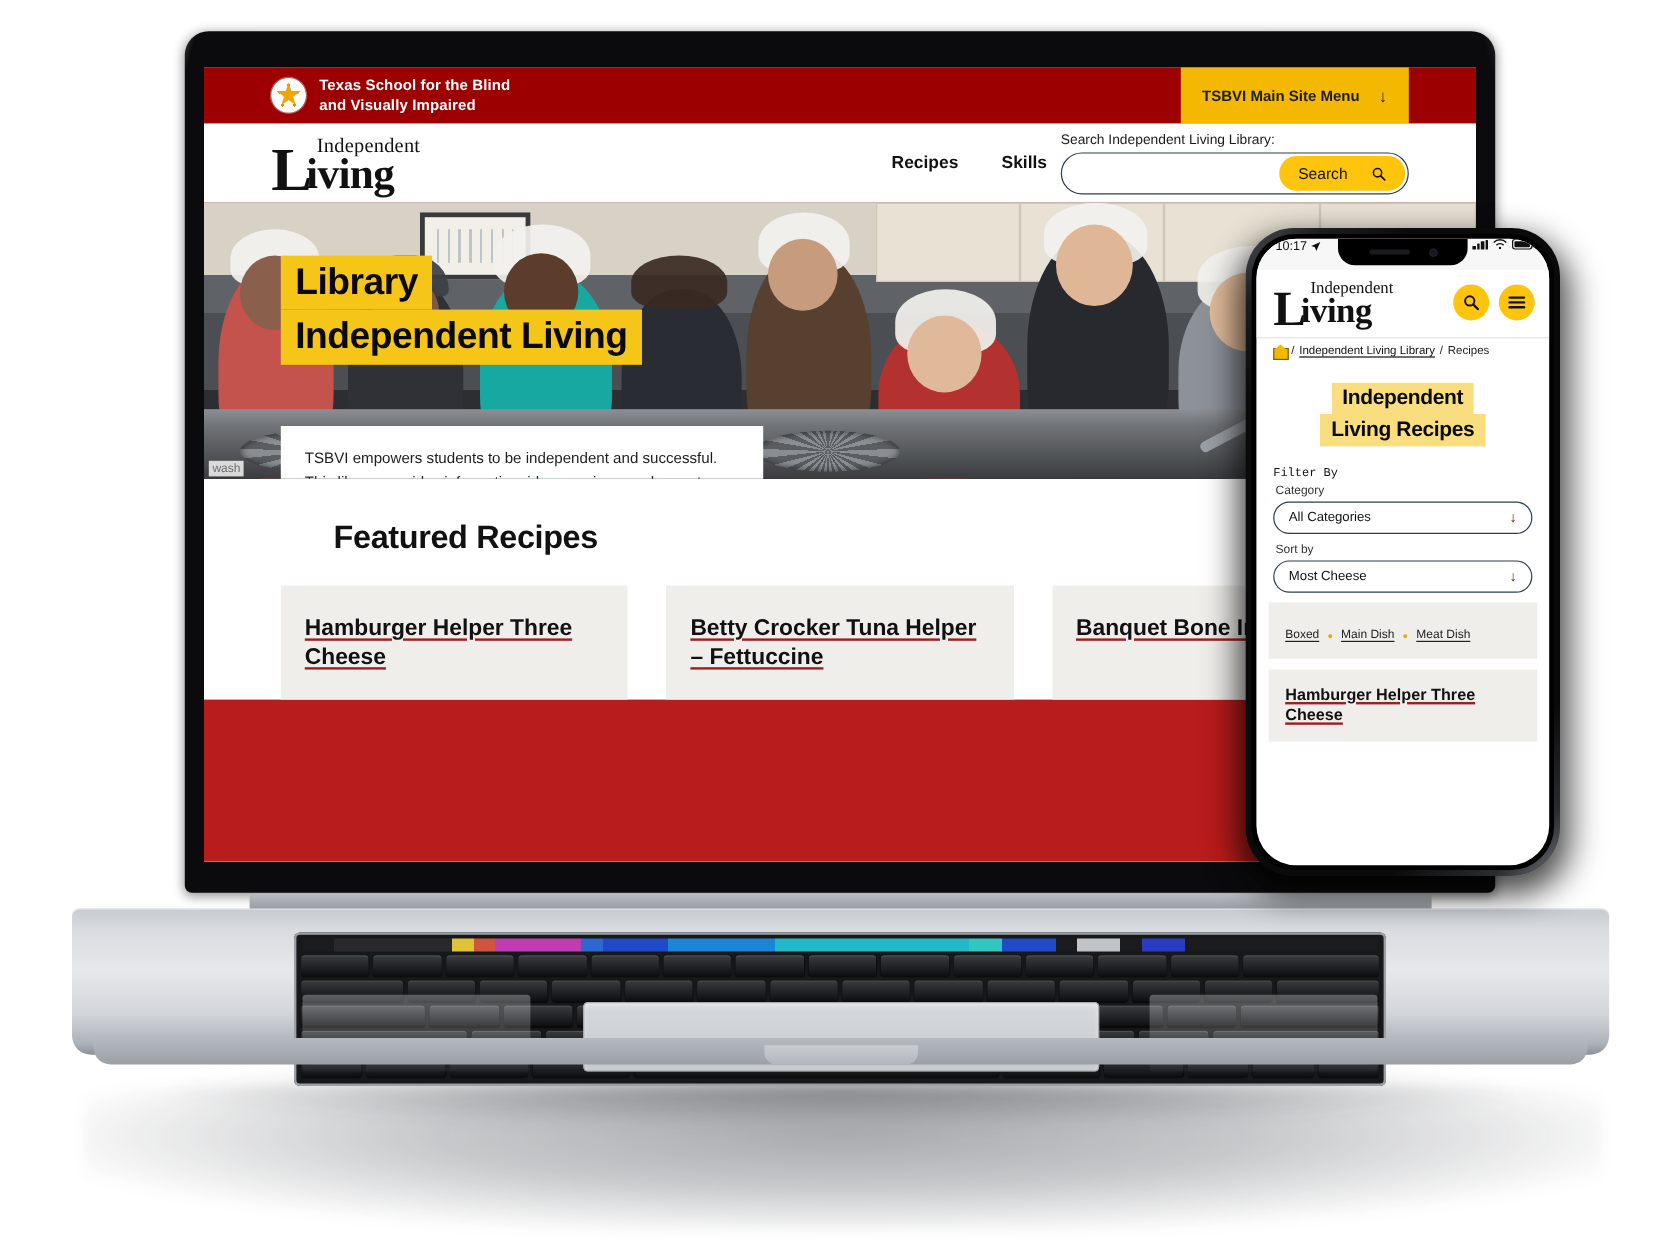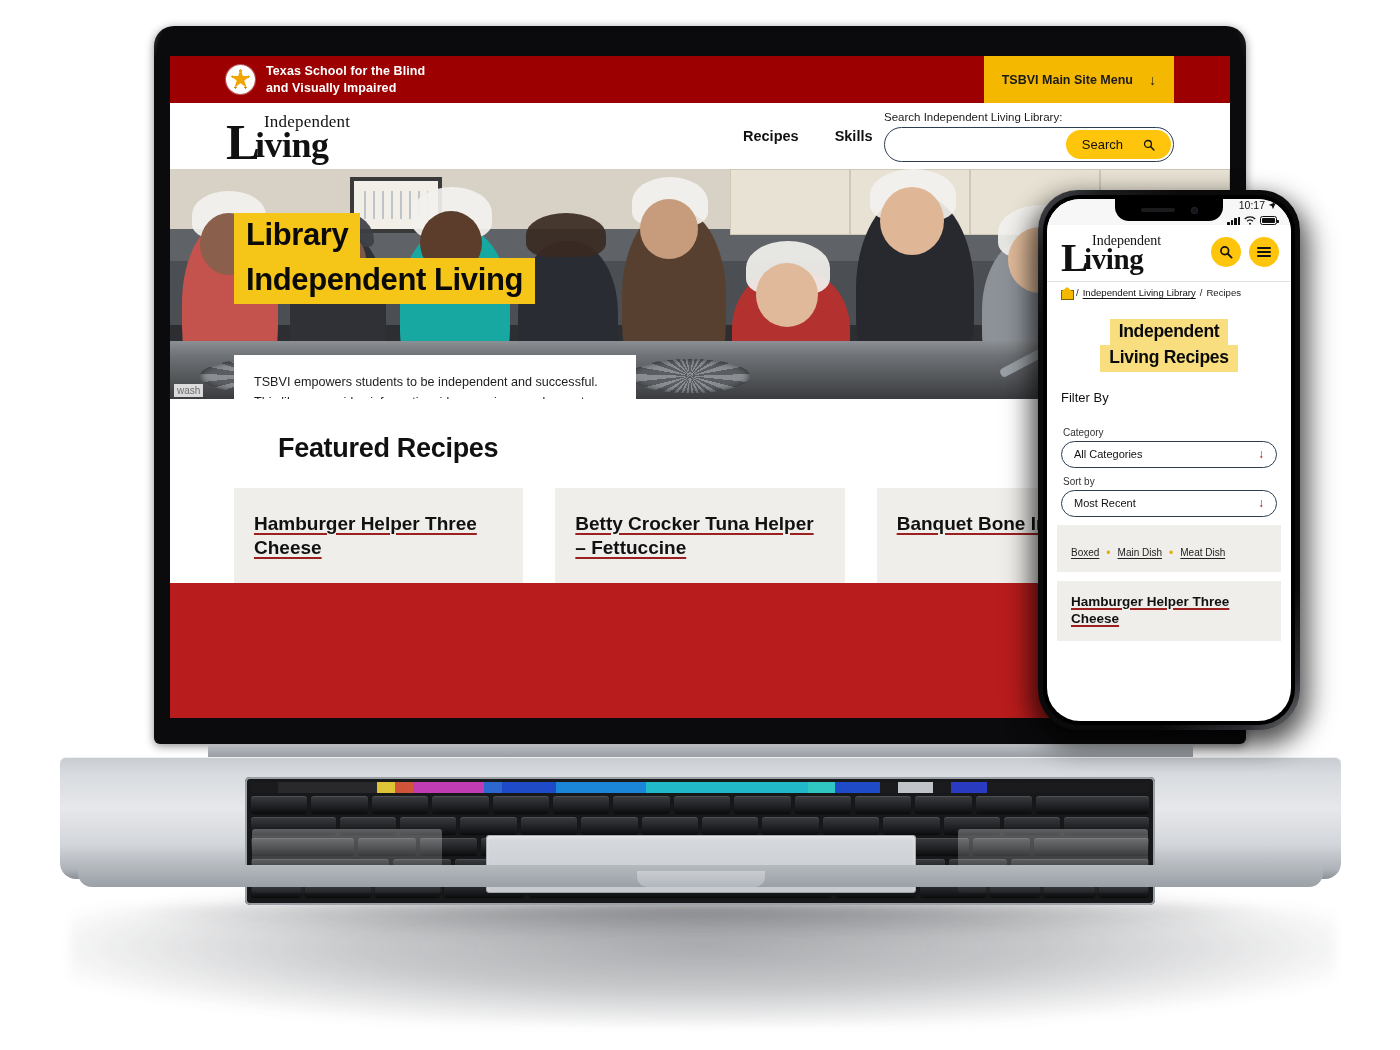--- a/index.html
+++ b/index.html
@@ -283,23 +283,23 @@
   }
   .phone-notch{
     position:absolute; left:50%; top:0; transform:translateX(-50%);
     width:108px; height:22px; background:#000; border-radius:0 0 14px 14px; z-index:5;
     display:flex; align-items:center; justify-content:center; gap:16px;
   }
   .notch-speaker{ width:34px; height:4px; border-radius:2px; background:#1b1b1e; }
   .notch-cam{ width:7px; height:7px; border-radius:50%; background:#15151a; box-shadow: inset 0 0 2px #2b3a55; }
 
   .statusbar{
-    height:26px; background:#f7f7f7; display:flex; align-items:flex-end;
+    height:26px; background:#f7f7f7; display:flex; align-items:flex-start;
     justify-content:space-between; padding:0 14px 0 16px; font-size:10.5px;
-    color:#111; position:relative; z-index:4;flex-direction:column;
+    color:#111; position:relative; z-index:4;
   }
   .status-left{ display:flex; align-items:center; gap:3px; font-weight:500; }
   .status-right{ display:flex; align-items:center; gap:4px; }
   .sig-bars{ display:flex; align-items:flex-end; gap:1.3px; height:8px; }
   .sig-bars i{ width:2.2px; background:#111; border-radius:.5px; display:block; }
   .wifi-ic{ font-size:10px; }
   .batt{
     width:17px; height:8.5px; border:1px solid #111; border-radius:2.5px; position:relative;
   }
   .batt:before{ content:""; position:absolute; left:1px; top:1px; bottom:1px; right:1.5px; background:#111; border-radius:1px; }
@@ -331,21 +331,21 @@
     border-left:6px solid transparent; border-right:6px solid transparent; border-bottom:5px solid #F5B800;
   }
 
   .m-title-wrap{ text-align:center; padding:14px 18px 4px 18px; }
   .m-title-line{
     display:inline-block; background:#F8DE7E; color:#0a0a0a; font-weight:bold;
     font-size:17.5px; padding:2px 9px 3px 9px; letter-spacing:-.3px; line-height:1.22;
   }
 
   .filter-sec{ padding:14px 14px 0 14px; }
-  .filter-head{ font-size:13px; color:#111; margin-bottom:22px; }
+  .filter-head{ font-size:10px; color:#111; margin-bottom:3px;font-family:Liberation Mono, monospace; }
   .field-label{ font-size:10px; color:#333; margin:0 0 3px 2px; }
   .select-box{
     height:27px; border:1.4px solid #2c3e50; border-radius:14px; background:#fff;
     display:flex; align-items:center; justify-content:space-between;
     padding:0 12px; font-size:11px; color:#111; cursor:pointer; margin-bottom:8px;
   }
   .select-arrow{ color:#9c0000; font-size:12px; }
 
   .m-list{ margin-top:8px; }
   .m-card{ background:#efeeeb; margin:0 10px 9px 10px; padding:12px 14px 13px 14px; }
@@ -668,21 +668,21 @@
             <div class="filter-head">Filter By</div>
 
             <div class="field-label">Category</div>
             <div class="select-box">
               <span>All Categories</span>
               <span class="select-arrow">↓</span>
             </div>
 
             <div class="field-label">Sort by</div>
             <div class="select-box">
-              <span>Most Recent</span>
+              <span>Most Cheese</span>
               <span class="select-arrow">↓</span>
             </div>
           </div>
 
           <div class="m-list">
             <div class="m-card">
               <div class="m-tags">
                 <a href="#">Boxed</a>
                 <span class="m-dot">•</span>
                 <a href="#">Main Dish</a>

